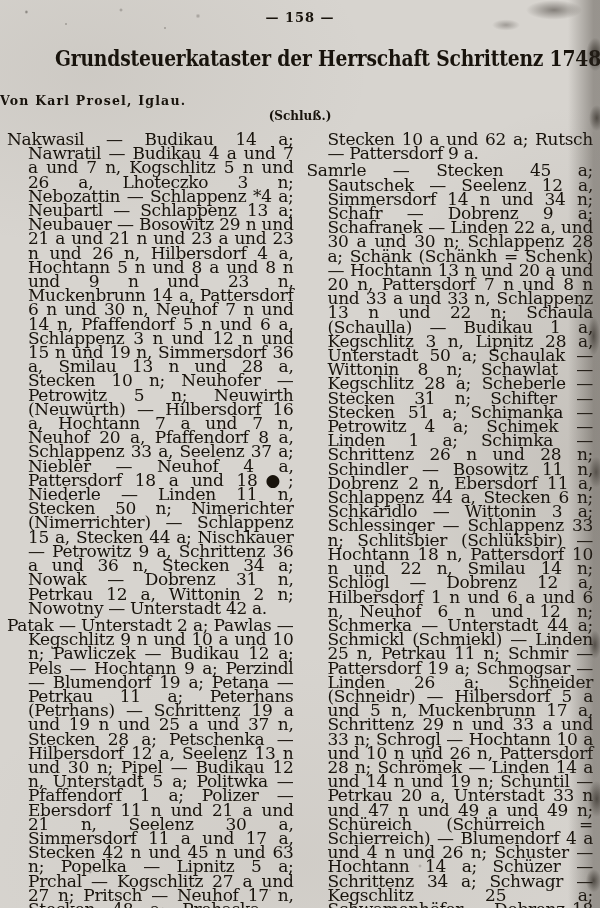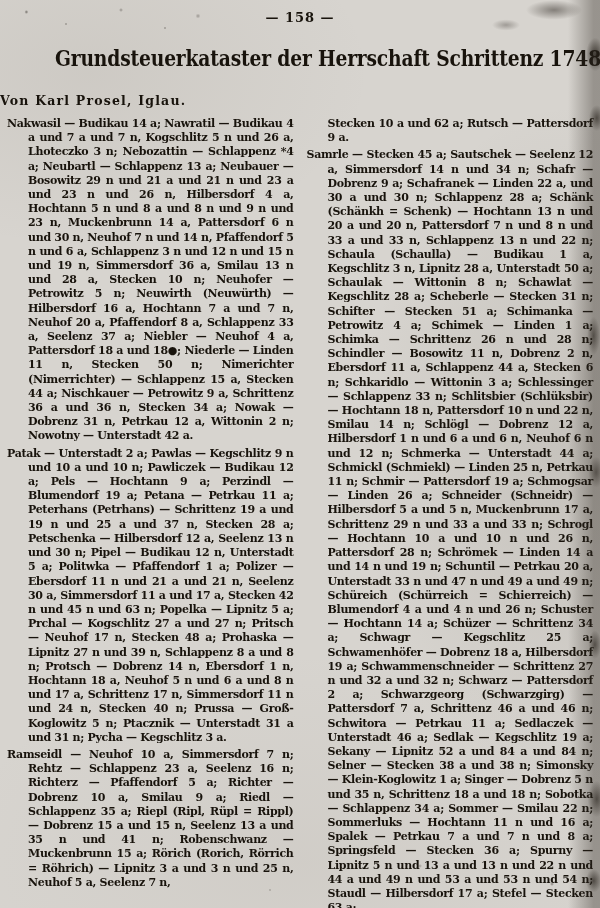--- a/index.html
+++ b/index.html
@@ -32,21 +32,21 @@
   .closing-note {
     text-align:center; margin:1px 0 0 0;
     font-size:12px; font-weight:bold;
   }
 
   .cols { display:flex; gap:13px; padding:0 7px; margin-top:9px; }
   .col { width:287px; }
 
   .para {
     margin:0 0 3px 0;
-    font-size:11px; line-height:14.2px; font-weight:bold;
+    font-size:17px; line-height:14.2px; font-weight:normal;
     letter-spacing:-0.3px;
     text-align:justify;
     padding-left:21px; text-indent:-21px;
     hyphens:auto;
   }
   .para.cont { text-indent:0; }
 
   
   .artifact { position:absolute; pointer-events:none; }
   .edge-right {
@@ -90,20 +90,21 @@
 
 <div class="scanpage">
 
   <p class="pageno">— 158 —</p>
 
   <div class="title-wrap">
     <h1 class="doc-title">Grundsteuerkataster der Herrschaft Schrittenz 1748—1781.</h1>
   </div>
 
   <p class="byline">Von Karl Prosel, Iglau.</p>
+  <p class="closing-note">(Schluß.)</p>
 
   <div class="cols">
     <div class="col">
       <p class="para">Nakwasil — Budikau 14 a; Nawratil — Budikau 4 a und 7 a und 7 n, Kogschlitz 5 n und 26 a, Lhoteczko 3 n; Nebozattin — Schlappenz *4 a; Neubartl — Schlappenz 13 a; Neubauer — Bosowitz 29 n und 21 a und 21 n und 23 a und 23 n und 26 n, Hilbersdorf 4 a, Hochtann 5 n und 8 a und 8 n und 9 n und 23 n, Muckenbrunn 14 a, Pattersdorf 6 n und 30 n, Neuhof 7 n und 14 n, Pfaffendorf 5 n und 6 a, Schlappenz 3 n und 12 n und 15 n und 19 n, Simmersdorf 36 a, Smilau 13 n und 28 a, Stecken 10 n; Neuhofer — Petrowitz 5 n; Neuwirth (Neuwürth) — Hilbersdorf 16 a, Hochtann 7 a und 7 n, Neuhof 20 a, Pfaffendorf 8 a, Schlappenz 33 a, Seelenz 37 a; Niebler — Neuhof 4 a, Pattersdorf 18 a und 18●; Niederle — Linden 11 n, Stecken 50 n; Nimerichter (Nimerrichter) — Schlappenz 15 a, Stecken 44 a; Nischkauer — Petrowitz 9 a, Schrittenz 36 a und 36 n, Stecken 34 a; Nowak — Dobrenz 31 n, Petrkau 12 a, Wittonin 2 n; Nowotny — Unterstadt 42 a.</p>
       <p class="para">Patak — Unterstadt 2 a; Pawlas — Kegschlitz 9 n und 10 a und 10 n; Pawliczek — Budikau 12 a; Pels — Hochtann 9 a; Perzindl — Blumendorf 19 a; Petana — Petrkau 11 a; Peterhans (Petrhans) — Schrittenz 19 a und 19 n und 25 a und 37 n, Stecken 28 a; Petschenka — Hilbersdorf 12 a, Seelenz 13 n und 30 n; Pipel — Budikau 12 n, Unterstadt 5 a; Politwka — Pfaffendorf 1 a; Polizer — Ebersdorf 11 n und 21 a und 21 n, Seelenz 30 a, Simmersdorf 11 a und 17 a, Stecken 42 n und 45 n und 63 n; Popelka — Lipnitz 5 a; Prchal — Kogschlitz 27 a und 27 n; Pritsch — Neuhof 17 n, Stecken 48 a; Prohaska — Lipnitz 27 n und 39 n, Schlappenz 8 a und 8 n; Protsch — Dobrenz 14 n, Ebersdorf 1 n, Hochtann 18 a, Neuhof 5 n und 6 a und 8 n und 17 a, Schrittenz 17 n, Simmersdorf 11 n und 24 n, Stecken 40 n; Prussa — Groß-Koglowitz 5 n; Ptacznik — Unterstadt 31 a und 31 n; Pycha — Kegschlitz 3 a.</p>
       <p class="para">Ramseidl — Neuhof 10 a, Simmersdorf 7 n; Rehtz — Schlappenz 23 a, Seelenz 16 n; Richterz — Pfaffendorf 5 a; Richter — Dobrenz 10 a, Smilau 9 a; Riedl — Schlappenz 35 a; Riepl (Ripl, Rüpl = Rippl) — Dobrenz 15 a und 15 n, Seelenz 13 a und 35 n und 41 n; Robenschwanz — Muckenbrunn 15 a; Rörich (Rorich, Rörrich = Röhrich) — Lipnitz 3 a und 3 n und 25 n, Neuhof 5 a, Seelenz 7 n,</p>
     </div>
     <div class="col">
       <p class="para cont">Stecken 10 a und 62 a; Rutsch — Pattersdorf 9 a.</p>
       <p class="para">Samrle — Stecken 45 a; Sautschek — Seelenz 12 a, Simmersdorf 14 n und 34 n; Schafr — Dobrenz 9 a; Schafranek — Linden 22 a, und 30 a und 30 n; Schlappenz 28 a; Schänk (Schänkh = Schenk) — Hochtann 13 n und 20 a und 20 n, Pattersdorf 7 n und 8 n und 33 a und 33 n, Schlappenz 13 n und 22 n; Schaula (Schaulla) — Budikau 1 a, Kegschlitz 3 n, Lipnitz 28 a, Unterstadt 50 a; Schaulak — Wittonin 8 n; Schawlat — Kegschlitz 28 a; Scheberle — Stecken 31 n; Schifter — Stecken 51 a; Schimanka — Petrowitz 4 a; Schimek — Linden 1 a; Schimka — Schrittenz 26 n und 28 n; Schindler — Bosowitz 11 n, Dobrenz 2 n, Ebersdorf 11 a, Schlappenz 44 a, Stecken 6 n; Schkaridlo — Wittonin 3 a; Schlessinger — Schlappenz 33 n; Schlitsbier (Schlüksbir) — Hochtann 18 n, Pattersdorf 10 n und 22 n, Smilau 14 n; Schlögl — Dobrenz 12 a, Hilbersdorf 1 n und 6 a und 6 n, Neuhof 6 n und 12 n; Schmerka — Unterstadt 44 a; Schmickl (Schmiekl) — Linden 25 n, Petrkau 11 n; Schmir — Pattersdorf 19 a; Schmogsar — Linden 26 a; Schneider (Schneidr) — Hilbersdorf 5 a und 5 n, Muckenbrunn 17 a, Schrittenz 29 n und 33 a und 33 n; Schrogl — Hochtann 10 a und 10 n und 26 n, Pattersdorf 28 n; Schrömek — Linden 14 a und 14 n und 19 n; Schuntil — Petrkau 20 a, Unterstadt 33 n und 47 n und 49 a und 49 n; Schüreich (Schürreich = Schierreich) — Blumendorf 4 a und 4 n und 26 n; Schuster — Hochtann 14 a; Schüzer — Schrittenz 34 a; Schwagr — Kegschlitz 25 a; Schwamenhöfer — Dobrenz 18 a, Hilbersdorf 19 a; Schwammenschneider — Schrittenz 27 n und 32 a und 32 n; Schwarz — Pattersdorf 2 a; Schwarzgeorg (Schwarzgirg) — Pattersdorf 7 a, Schrittenz 46 a und 46 n; Schwitora — Petrkau 11 a; Sedlaczek — Unterstadt 46 a; Sedlak — Kegschlitz 19 a; Sekany — Lipnitz 52 a und 84 a und 84 n; Selner — Stecken 38 a und 38 n; Simonsky — Klein-Koglowitz 1 a; Singer — Dobrenz 5 n und 35 n, Schrittenz 18 a und 18 n; Sobotka — Schlappenz 34 a; Sommer — Smilau 22 n; Sommerluks — Hochtann 11 n und 16 a; Spalek — Petrkau 7 a und 7 n und 8 a; Springsfeld — Stecken 36 a; Spurny — Lipnitz 5 n und 13 a und 13 n und 22 n und 44 a und 49 n und 53 a und 53 n und 54 n; Staudl — Hilbersdorf 17 a; Stefel — Stecken 63 a;</p>

